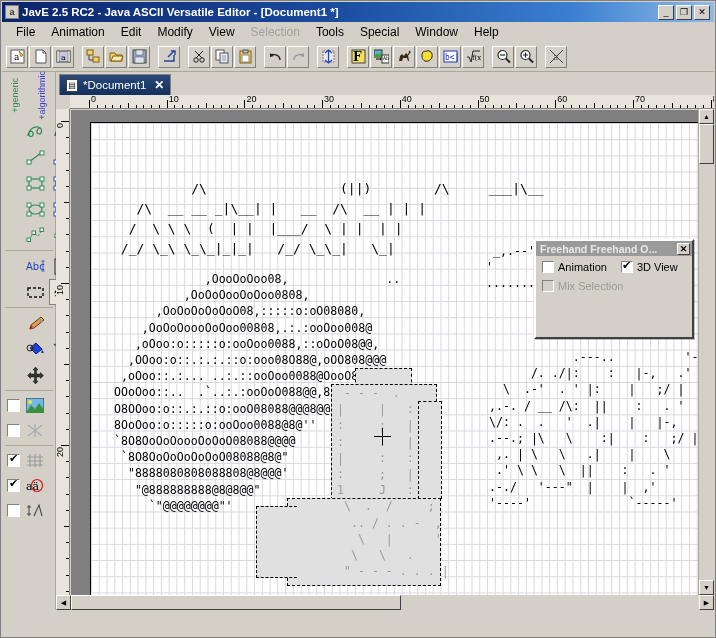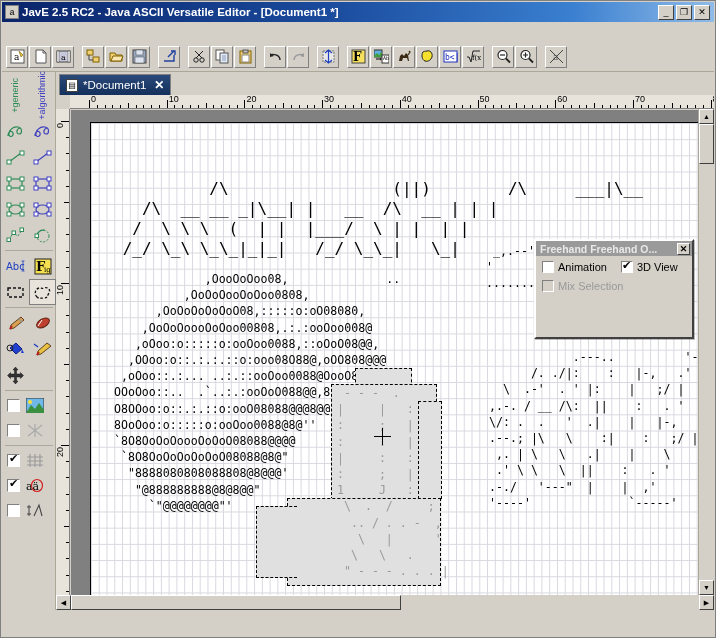--- a/index.html
+++ b/index.html
@@ -41,21 +41,21 @@
   .tb-sep{width:7px;height:22px;}
 
   
   .leftpanel{position:absolute;left:1px;top:71px;width:54px;height:538px;background:#d4d0c8;
     border-right:1px solid #aca899;box-sizing:border-box;}
   .vlabels{height:46px;display:flex;}
   .vlabel{width:27px;height:46px;display:flex;align-items:center;justify-content:center;}
   .vlabel span{writing-mode:vertical-rl;transform:rotate(180deg);font-size:9px;white-space:nowrap;}
   .vl-generic span{color:#2e8b57;}
   .vl-algo span{color:#4040c0;}
-  .toolgrid{display:flex;flex-wrap:wrap;width:54px;}
+  .toolgrid{display:flex;flex-wrap:wrap;width:54px;padding-left:20px;}
   .tcell{width:27px;height:26px;display:flex;align-items:center;justify-content:center;box-sizing:border-box;}
   .tcell.sel{border:1px solid #808080;background:#e8e4dc;}
   .lp-sep{width:48px;height:1px;background:#aca899;margin:2px 3px;}
   .chkrow{display:flex;align-items:center;height:25px;padding-left:5px;}
   .chk{width:13px;height:13px;background:#fff;border:1px solid;
     border-color:#808080 #fff #fff #808080;box-sizing:border-box;position:relative;
     font-size:10px;line-height:11px;text-align:center;color:#000;}
   .chk.on:after{content:"✔";position:absolute;left:1px;top:-2px;font-size:11px;color:#000;}
   .chkic{margin-left:6px;width:18px;height:18px;display:flex;align-items:center;justify-content:center;}
 
@@ -150,20 +150,32 @@
   <div class="titlebar">
     <div class="title-icon">a</div>
     <div class="title-text">JavE 2.5 RC2 - Java ASCII Versatile Editor - [Document1 *]</div>
     <div class="title-btns">
       <div class="tbtn">_</div>
       <div class="tbtn">❐</div>
       <div class="tbtn">✕</div>
     </div>
   </div>
 
+  <div class="menubar">
+    <div class="menu-item">File</div>
+    <div class="menu-item">Animation</div>
+    <div class="menu-item">Edit</div>
+    <div class="menu-item">Modify</div>
+    <div class="menu-item">View</div>
+    <div class="menu-item disabled">Selection</div>
+    <div class="menu-item">Tools</div>
+    <div class="menu-item">Special</div>
+    <div class="menu-item">Window</div>
+    <div class="menu-item">Help</div>
+  </div>
 
   <div class="toolbar">
     <div class="tb-btn raised">
       <svg width="15" height="15" viewBox="0 0 15 15">
           <rect x="1" y="1" width="13" height="13" fill="#fff" stroke="#555"></rect>
           <text x="4" y="11" font-size="9" font-family="DejaVu Serif,serif">a</text>
           <path d="M9 2 L13 6 L11 8 Z" fill="#e8c040" stroke="#806000" stroke-width=".6"></path>
         </svg>
     </div>
     <div class="tb-btn raised">
@@ -655,21 +667,21 @@
         <div class="rtick" style="top: 465.6px; height: 1px; width: 3px; left: 10px;"></div>
         <div class="rtick" style="top: 481.8px; height: 1px; width: 3px; left: 10px;"></div>
         <div class="rtick" style="top: 498px; height: 1px; width: 8px; left: 5px;"></div>
         <div class="vnum" style="top: 500px; left: -1px;">30</div>
       </div>
 
     <div class="canvaswrap">
       <div class="canvas">
         <div class="grid"></div>
 
-        <div class="art" style="left:22px;top:56px;font-size:16px;line-height:20px;" id="titleart">          /\                 (||)        /\     ___|\__ 
+        <div class="art" style="left:22px;top:56px;font-size:13px;line-height:20px;" id="titleart">          /\                 (||)        /\     ___|\__ 
    /\  __ __ _|\__| |   __  /\  __ | | | 
   /  \ \ \  (  | |  |___/  \ | |  | |  
  /_/ \_\ \_\_|_|_|   /_/ \_\_|   \_| </div>
 
         <div class="art" style="left:395px;top:120px;font-size:11.6px;line-height:16.2px;color:#000;" id="decorart"> _,.--'
 '
 .........______</div>
 
         <div class="art" style="left:2px;top:148px;" id="bodyart">                ,OooOoOoo08,              ..
              ,OoOoOooOoOoo0808,

